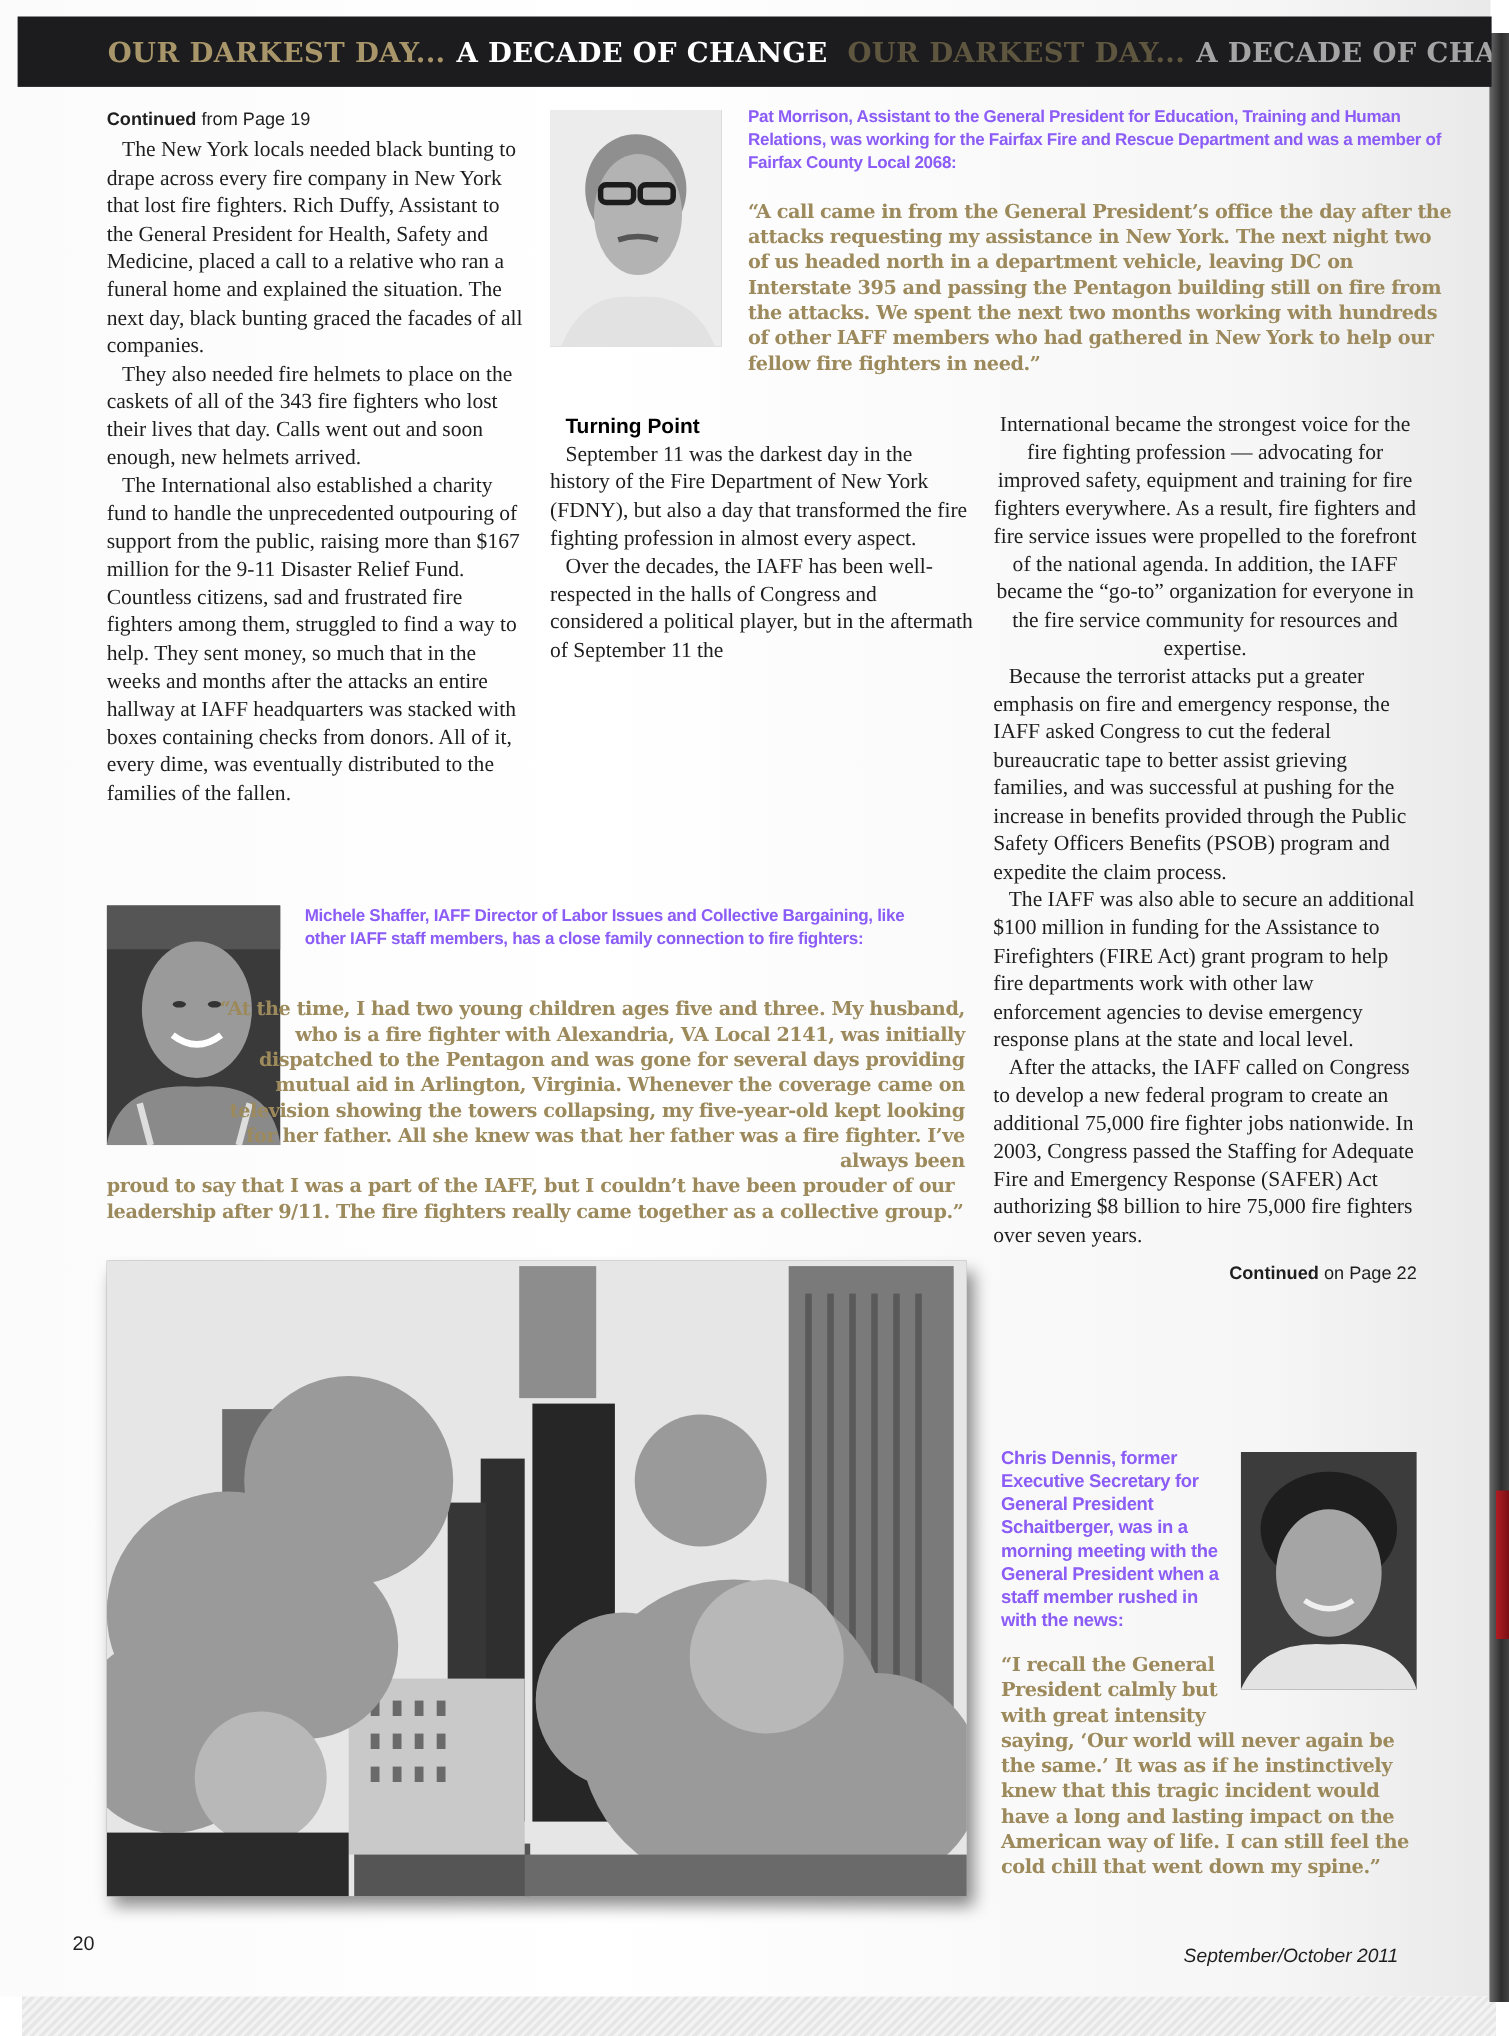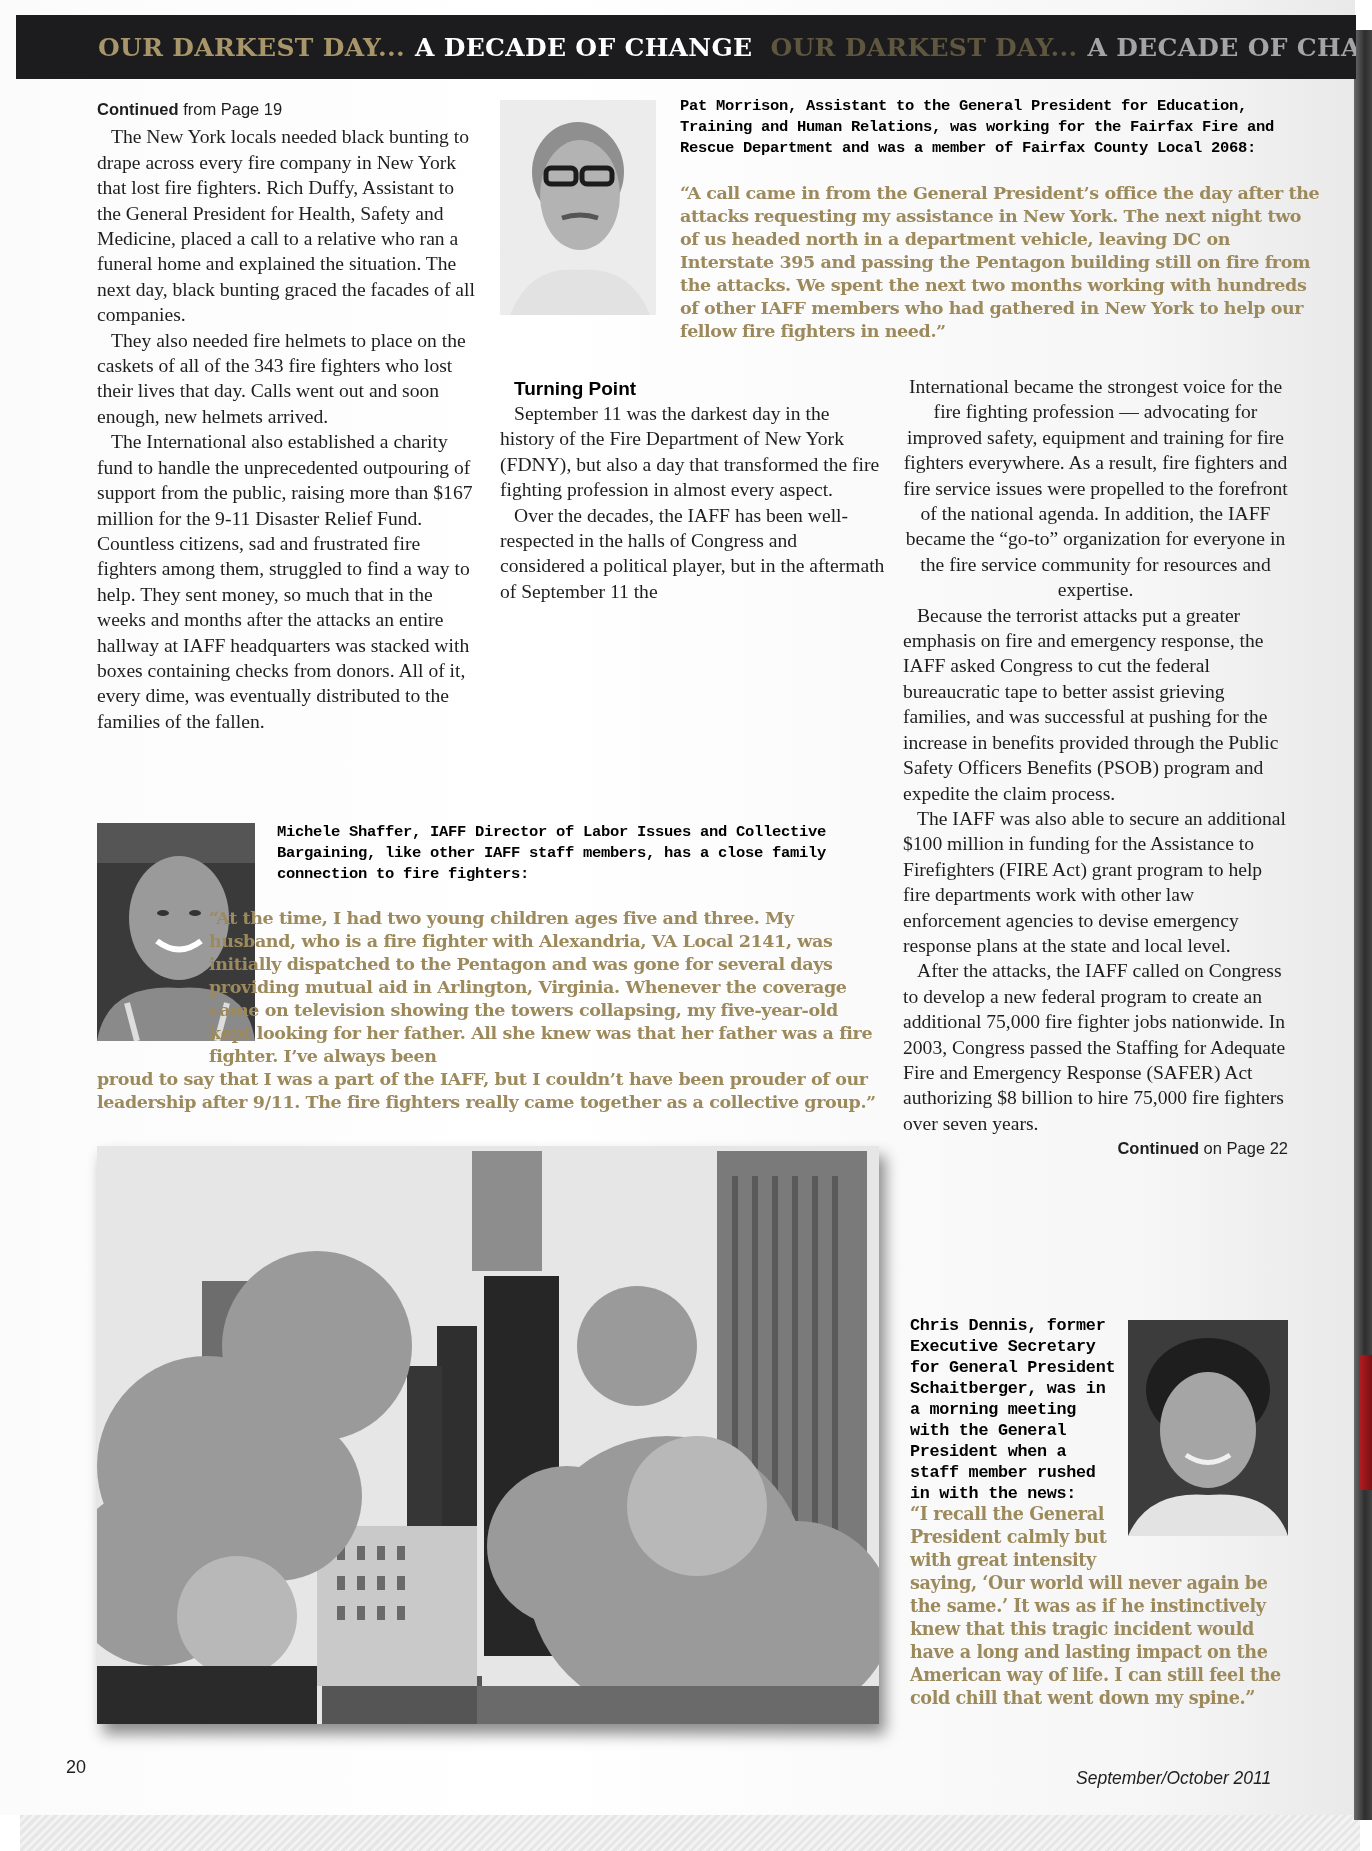--- a/index.html
+++ b/index.html
@@ -40,50 +40,50 @@
   .body-text { font-size:19.6px; line-height:25.4px; }
   .body-text p { margin:0; text-indent:14px; }
   .body-text p.noindent { text-indent:0;text-align:center; }
 
   .col1 { position:absolute; left:97px; top:97px; width:380px; }
   .col2 { position:absolute; left:500px; top:377px; width:385px; }
   .col3 { position:absolute; left:903px; top:374px; width:385px; }
 
   .cont-label { font-family:"Liberation Sans", sans-serif; font-size:16.5px; margin-bottom:2px; }
   .cont-label b { font-weight:bold; }
-  .cont-next { font-family:"Liberation Sans", sans-serif; font-size:16.5px; text-align:right; }
+  .cont-next { font-family:"Liberation Sans", sans-serif; font-size:16.5px; text-align:right; margin-top:10px; }
 
   .subhead {
     font-family:Liberation Sans, sans-serif; font-weight:bold; font-size:19px;
     color:#000000; padding-left:14px; line-height:24px;
   }
 
   .intro {
-    font-family:Liberation Mono, monospace; font-weight:bold; color:#000000;
+    font-family:Liberation Sans, sans-serif; font-weight:bold; color:#8b5cf6;
     font-size:15.5px; line-height:21px; letter-spacing:-0.3px;
   }
   .quote {
     font-family:"DejaVu Serif", serif; font-weight:bold; color:#9d8a5c;
     font-size:17.5px; line-height:23px; letter-spacing:-0.4px;
   }
 
   .photo {
     position:absolute; overflow:hidden;
     background:#bdbdbd;
   }
   .photo svg { display:block; width:100%; height:100%; }
 
   .pm-photo { left:500px; top:100px; width:156px; height:215px; }
   .pm-intro { position:absolute; left:680px; top:96px; width:640px; }
   .pm-quote { position:absolute; left:680px; top:182px; width:640px; }
 
   .ms-photo { left:97px; top:823px; width:158px; height:218px; }
   .ms-intro { position:absolute; left:277px; top:822px; width:560px; }
   .ms-quote-block { position:absolute; left:97px; top:907px; width:780px; }
-  .ms-quote-block .indent-lines { padding-left:112px; }
+  .ms-quote-block .indent-lines { padding-left:84px;text-align:right; }
 
   .wtc-photo { left:97px; top:1146px; width:782px; height:578px; box-shadow:6px 10px 14px rgba(0,0,0,0.45); background:#9c9c9c; }
 
   .cd-photo { left:1128px; top:1320px; width:160px; height:216px; }
   .cd-intro { position:absolute; left:910px; top:1315px; width:210px; font-size:16.8px; line-height:21px; }
   .cd-quote { position:absolute; left:910px; top:1502px; width:385px; font-size:17.6px; line-height:23px; }
   .cd-quote .narrow { display:block; width:210px; }
 
   .folio { position:absolute; left:66px; top:1757px; font-family:"Liberation Sans", sans-serif; font-size:18px; }
   .issue-date { position:absolute; left:1076px; top:1768px; font-family:"Liberation Sans", sans-serif; font-style:italic; font-size:17.5px; }

